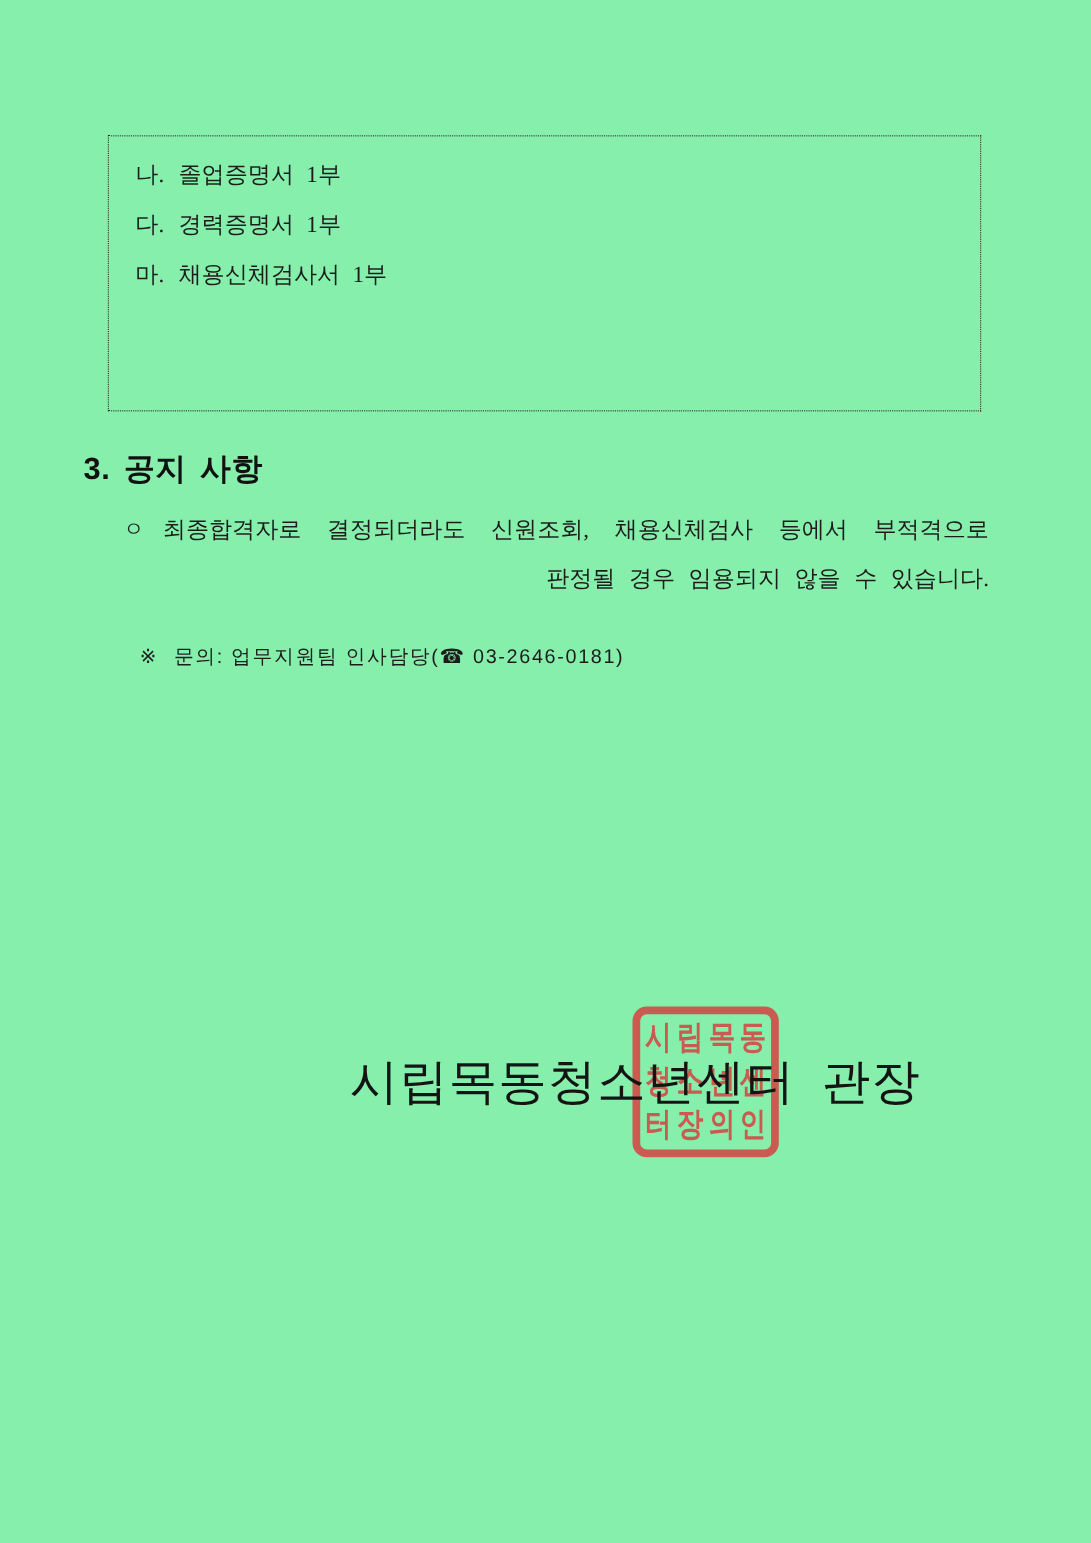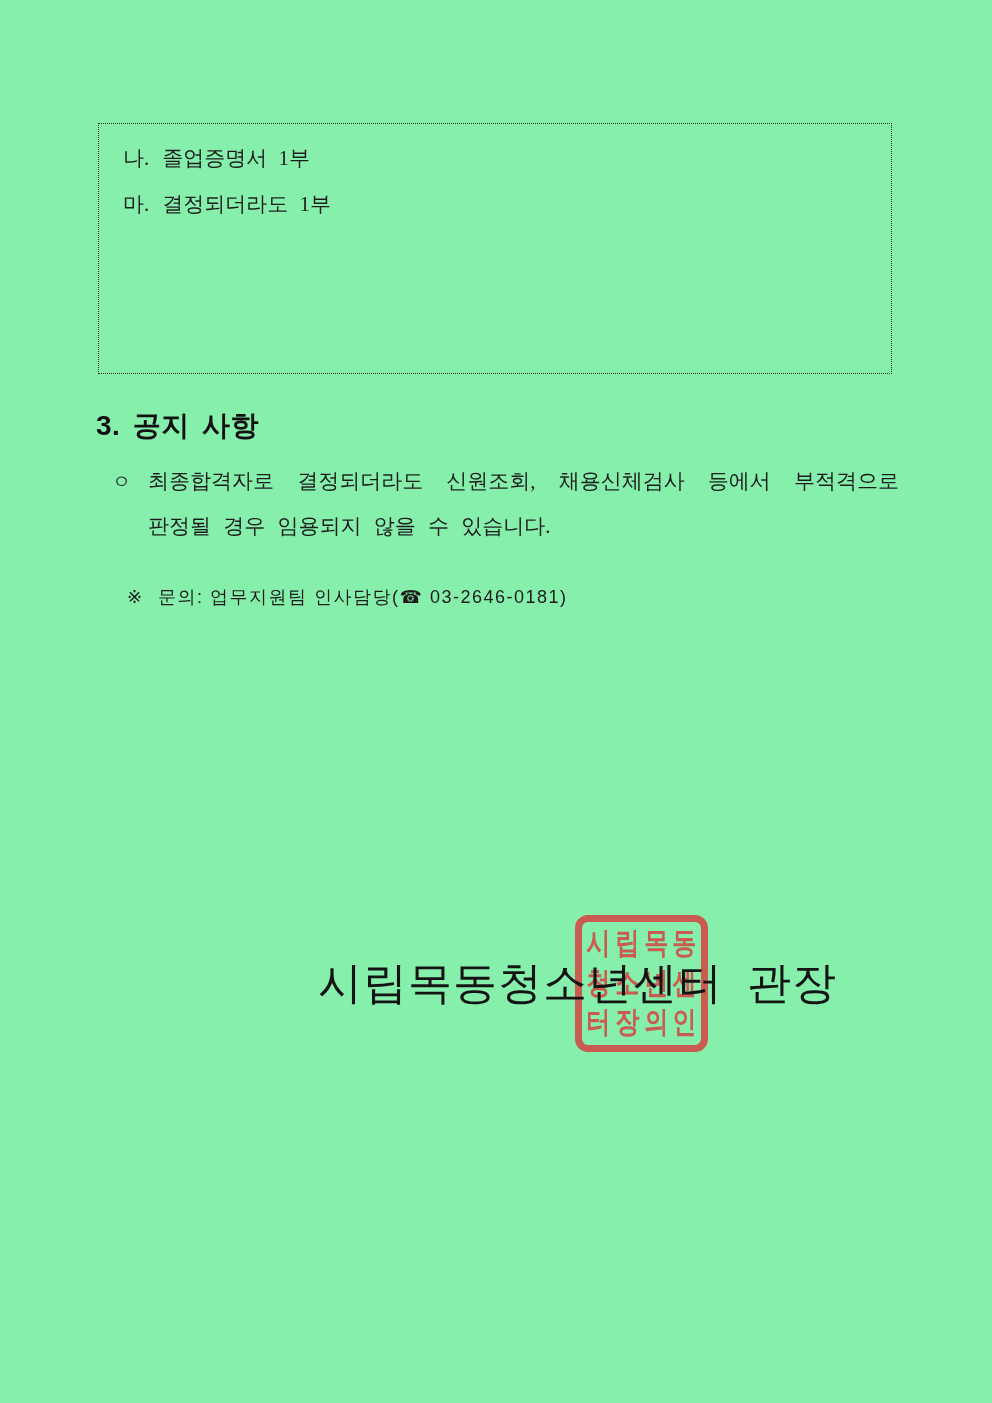--- a/index.html
+++ b/index.html
@@ -37,21 +37,21 @@
     white-space: nowrap;
   }
   .attach-item .item-no {
     display: inline-block;
     margin-right: 13px;
   }
 
   
   .section-heading {
     position: absolute;
-    left: 96px;
+    left: 76px;
     top: 407px;
     font-family: "Liberation Sans", "DejaVu Sans", sans-serif;
     font-weight: bold;
     font-size: 28px;
     letter-spacing: 0.5px;
     word-spacing: 4px;
     color: #111111;
     white-space: nowrap;
   }
 
@@ -76,20 +76,21 @@
     line-height: 45px;
   }
   .notice-line-1 {
     text-align: justify;
     text-align-last: justify;
     white-space: nowrap;
   }
   .notice-line-2 {
     word-spacing: 7px;
     white-space: nowrap;
+    text-align: right;
   }
 
   
   .contact-line {
     position: absolute;
     left: 127px;
     top: 585px;
     font-family: "Liberation Sans", "DejaVu Sans", sans-serif;
     font-size: 18px;
     letter-spacing: 1.5px;
@@ -147,21 +148,24 @@
 </head>
 <body>
 
 <div class="page">
 
   <div class="attach-box">
     <div class="attach-item">
       <span class="item-no">나.</span><span>졸업증명서 1부</span>
     </div>
     <div class="attach-item">
-      <span class="item-no">마.</span><span>결정되더라도 1부</span>
+      <span class="item-no">다.</span><span>경력증명서 1부</span>
+    </div>
+    <div class="attach-item">
+      <span class="item-no">마.</span><span>채용신체검사서 1부</span>
     </div>
   </div>
 
   <div class="section-heading">3. 공지 사항</div>
 
   <div class="notice-row">
     <span class="notice-bullet">ㅇ</span>
     <div class="notice-text">
       <div class="notice-line-1">최종합격자로 결정되더라도 신원조회, 채용신체검사 등에서 부적격으로</div>
       <div class="notice-line-2">판정될 경우 임용되지 않을 수 있습니다.</div>

